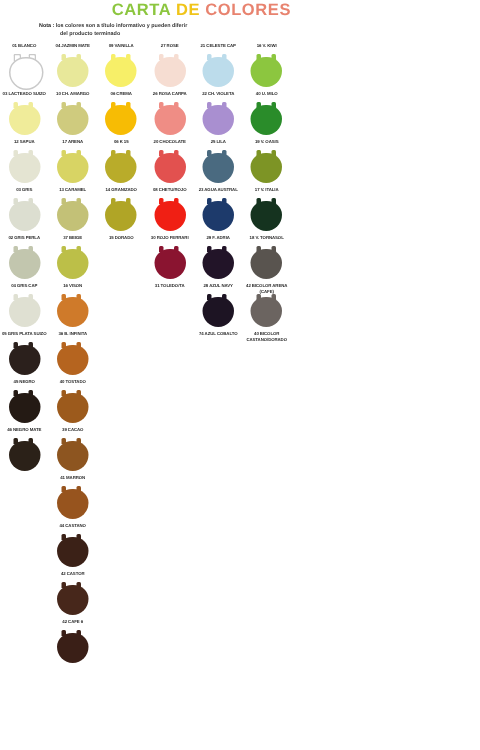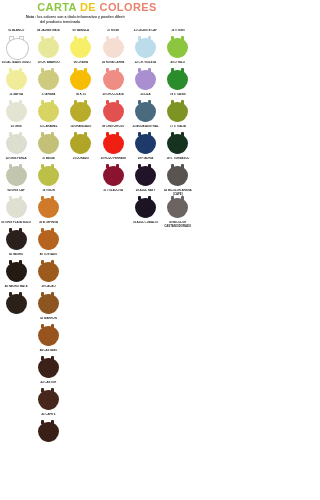--- a/index.html
+++ b/index.html
@@ -4,21 +4,21 @@
 <style>
   html,body{margin:0;padding:0;}
   body{
     width:194px;height:500px;
     background:#ffffff;
     font-family:"Liberation Sans", sans-serif;
     overflow:hidden;
     position:relative;
   }
   .title{
-    text-align:center;
+    text-align:right;
     font-size:11px;
     font-weight:bold;
     letter-spacing:.4px;
     margin:1px 0 0 0;
     line-height:12px;
     white-space:nowrap;
   }
   .title span{display:inline;}
   .note{
     margin:2px 0 0 0;

